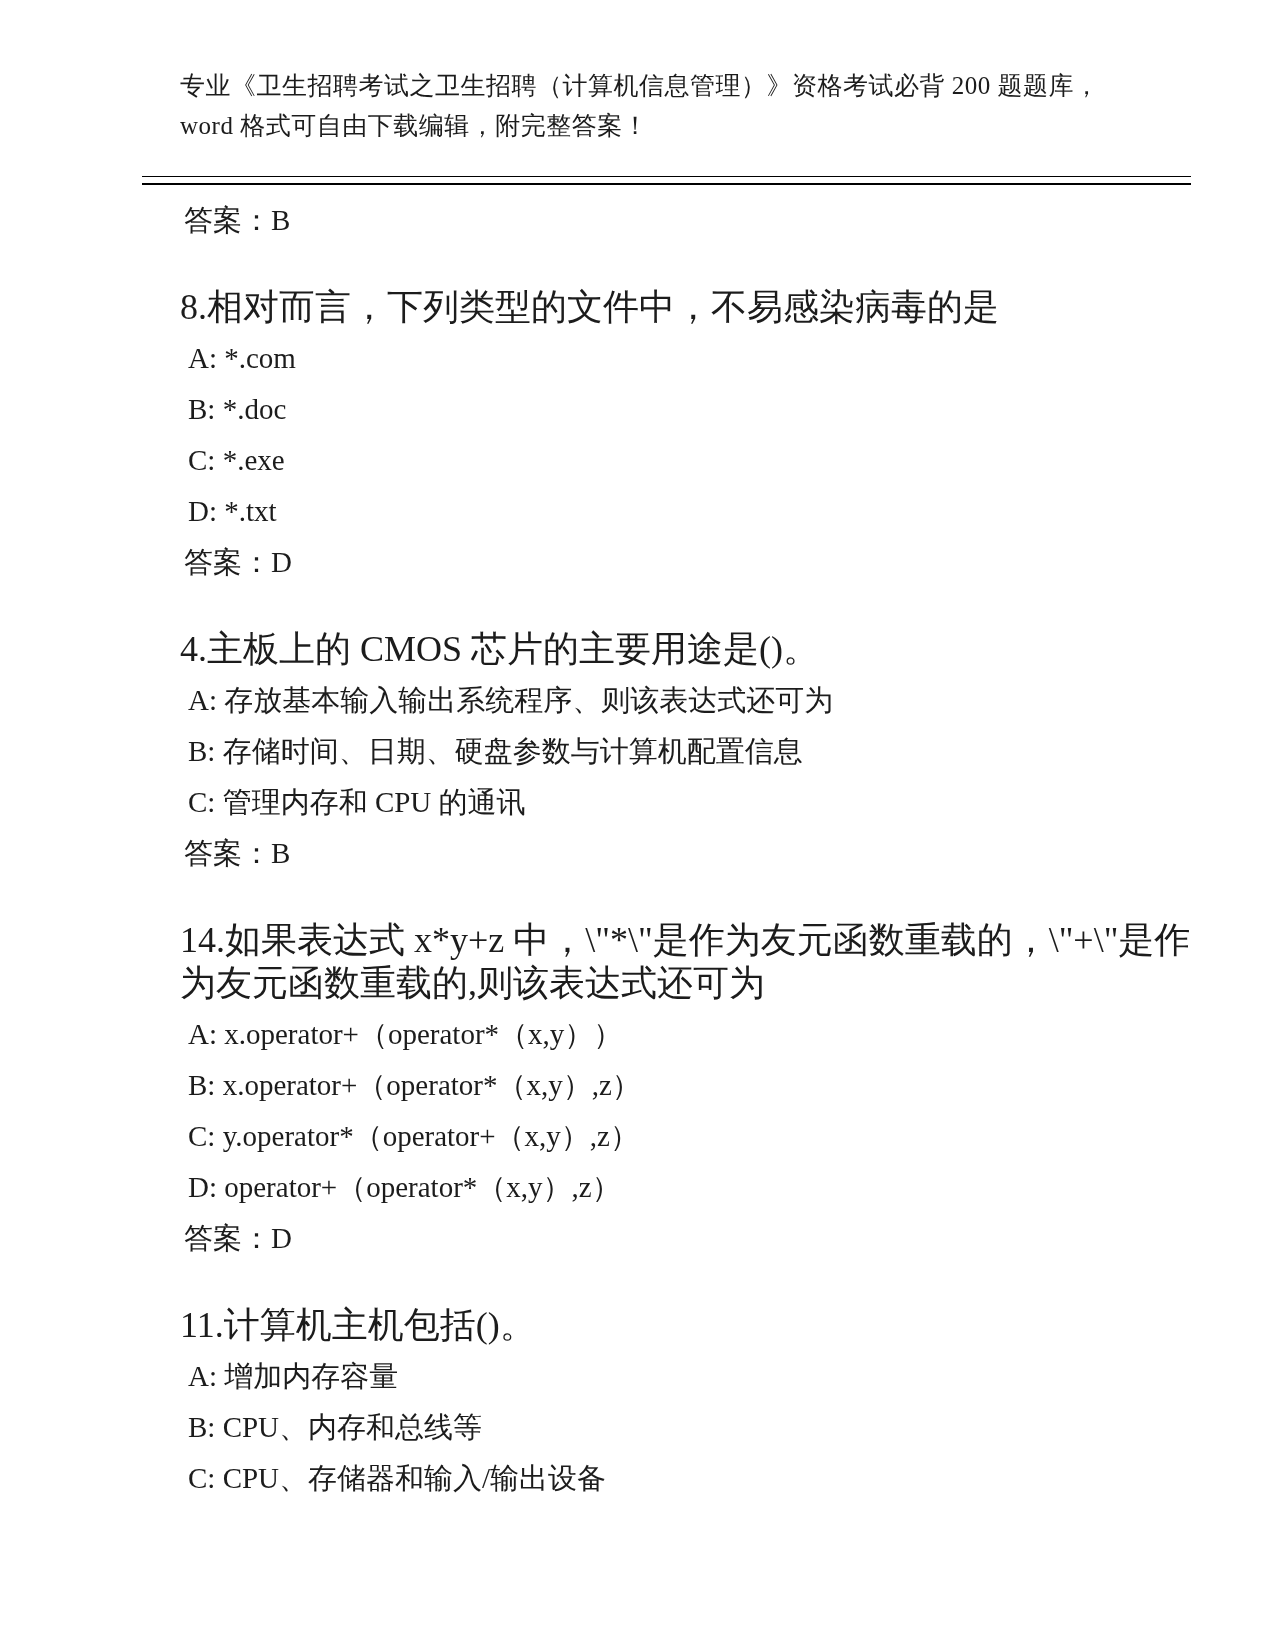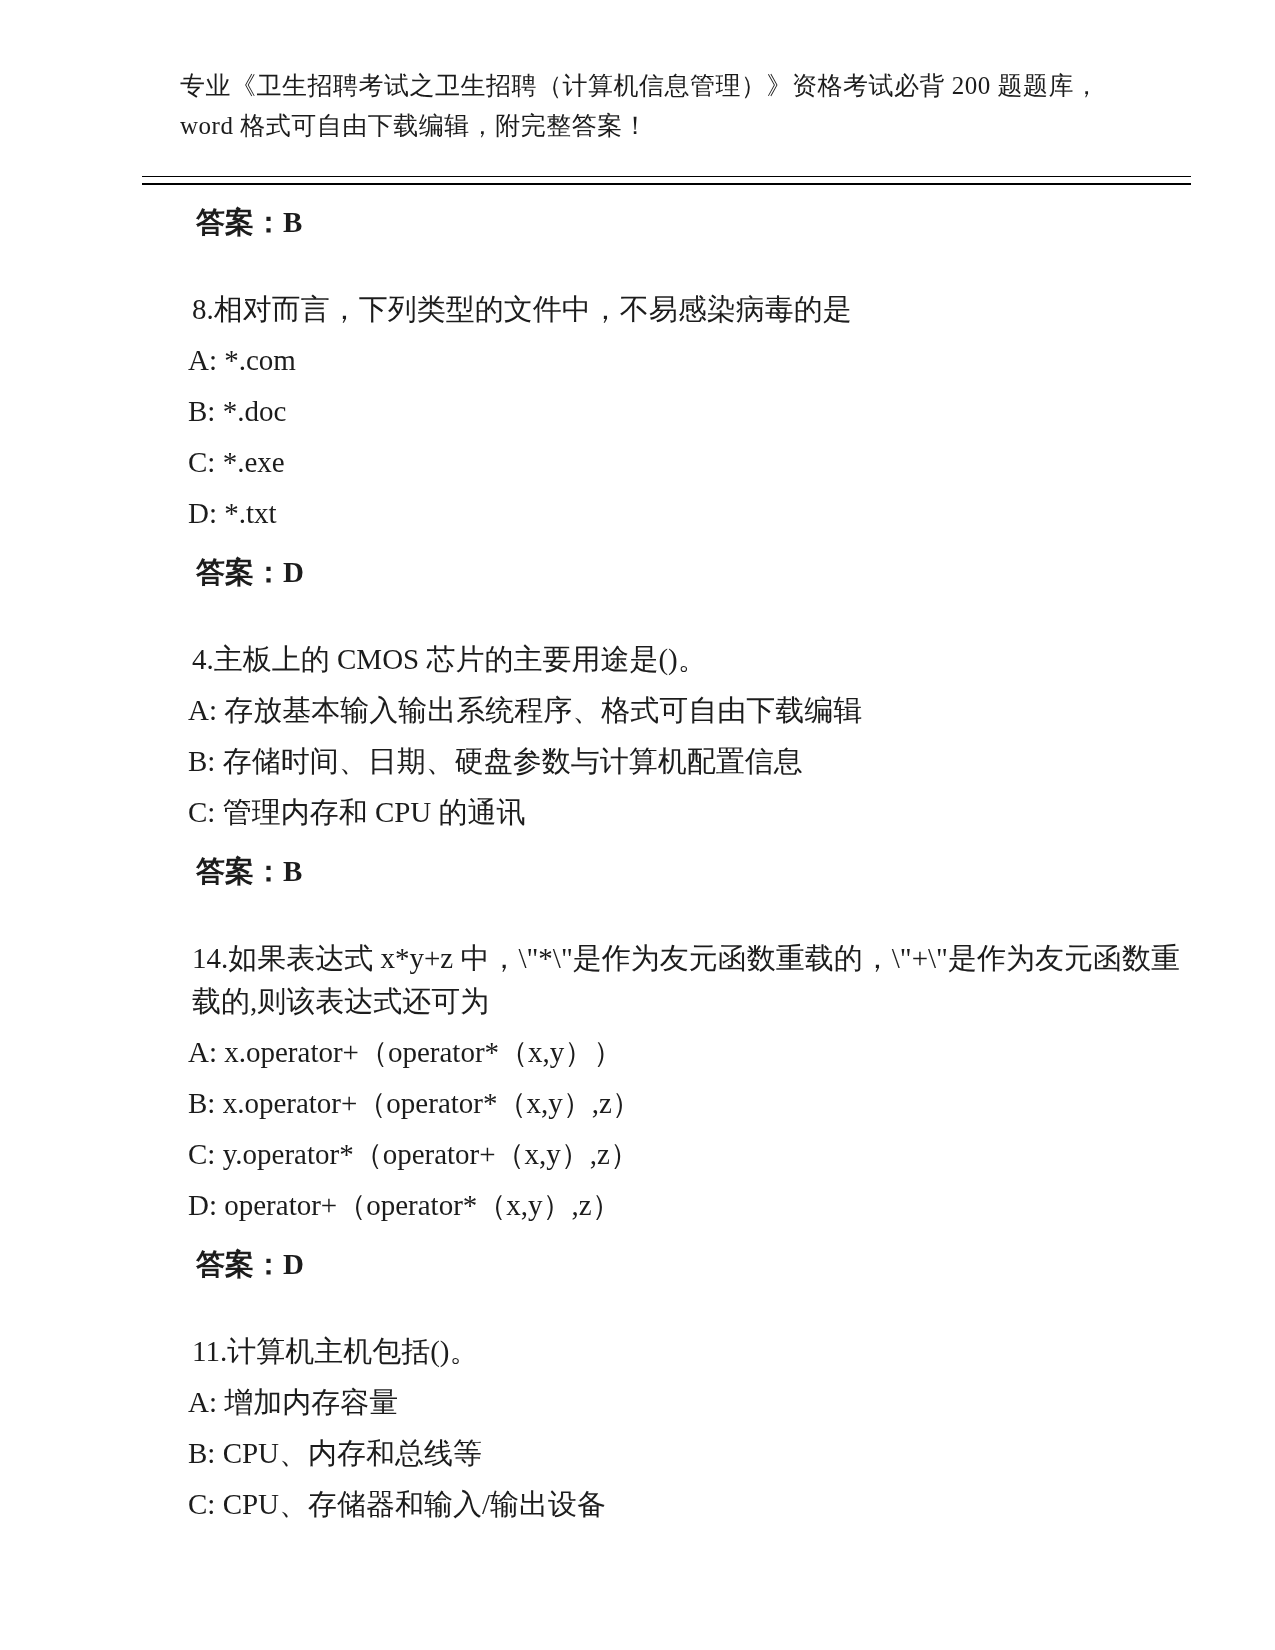--- a/index.html
+++ b/index.html
@@ -23,28 +23,28 @@
       line-height: 40px;
       letter-spacing: 0.5px;
     }
     .header-rule {
       height: 6px;
       margin: 30px 0 14px -38px;
       border-top: 1px solid #000;
       border-bottom: 2px solid #000;
     }
     p.answer {
-      margin: 16px;
+      margin: 4px;
       font-size: 29px;
       line-height: 43px;
-      font-weight: bold;
+      font-weight: normal;
     }
     p.question {
-      margin: 44px 0 7px 12px;
-      font-size: 29px;
+      margin: 44px 0 7px 0;
+      font-size: 36px;
       line-height: 43px;
     }
     p.option {
       margin: 8px;
       font-size: 29px;
       line-height: 43px;
     }
   </style>
 </head>
 <body>
@@ -60,21 +60,21 @@
     <p class="question">8.相对而言，下列类型的文件中，不易感染病毒的是</p>
     <p class="option">A: *.com</p>
     <p class="option">B: *.doc</p>
     <p class="option">C: *.exe</p>
     <p class="option">D: *.txt</p>
     <p class="answer">答案：D</p>
   </section>
 
   <section>
     <p class="question">4.主板上的 CMOS 芯片的主要用途是()。</p>
-    <p class="option">A: 存放基本输入输出系统程序、格式可自由下载编辑</p>
+    <p class="option">A: 存放基本输入输出系统程序、则该表达式还可为</p>
     <p class="option">B: 存储时间、日期、硬盘参数与计算机配置信息</p>
     <p class="option">C: 管理内存和 CPU 的通讯</p>
     <p class="answer">答案：B</p>
   </section>
 
   <section>
     <p class="question">14.如果表达式 x*y+z 中，\"*\"是作为友元函数重载的，\"+\"是作为友元函数重载的,则该表达式还可为</p>
     <p class="option">A: x.operator+（operator*（x,y））</p>
     <p class="option">B: x.operator+（operator*（x,y）,z）</p>
     <p class="option">C: y.operator*（operator+（x,y）,z）</p>

